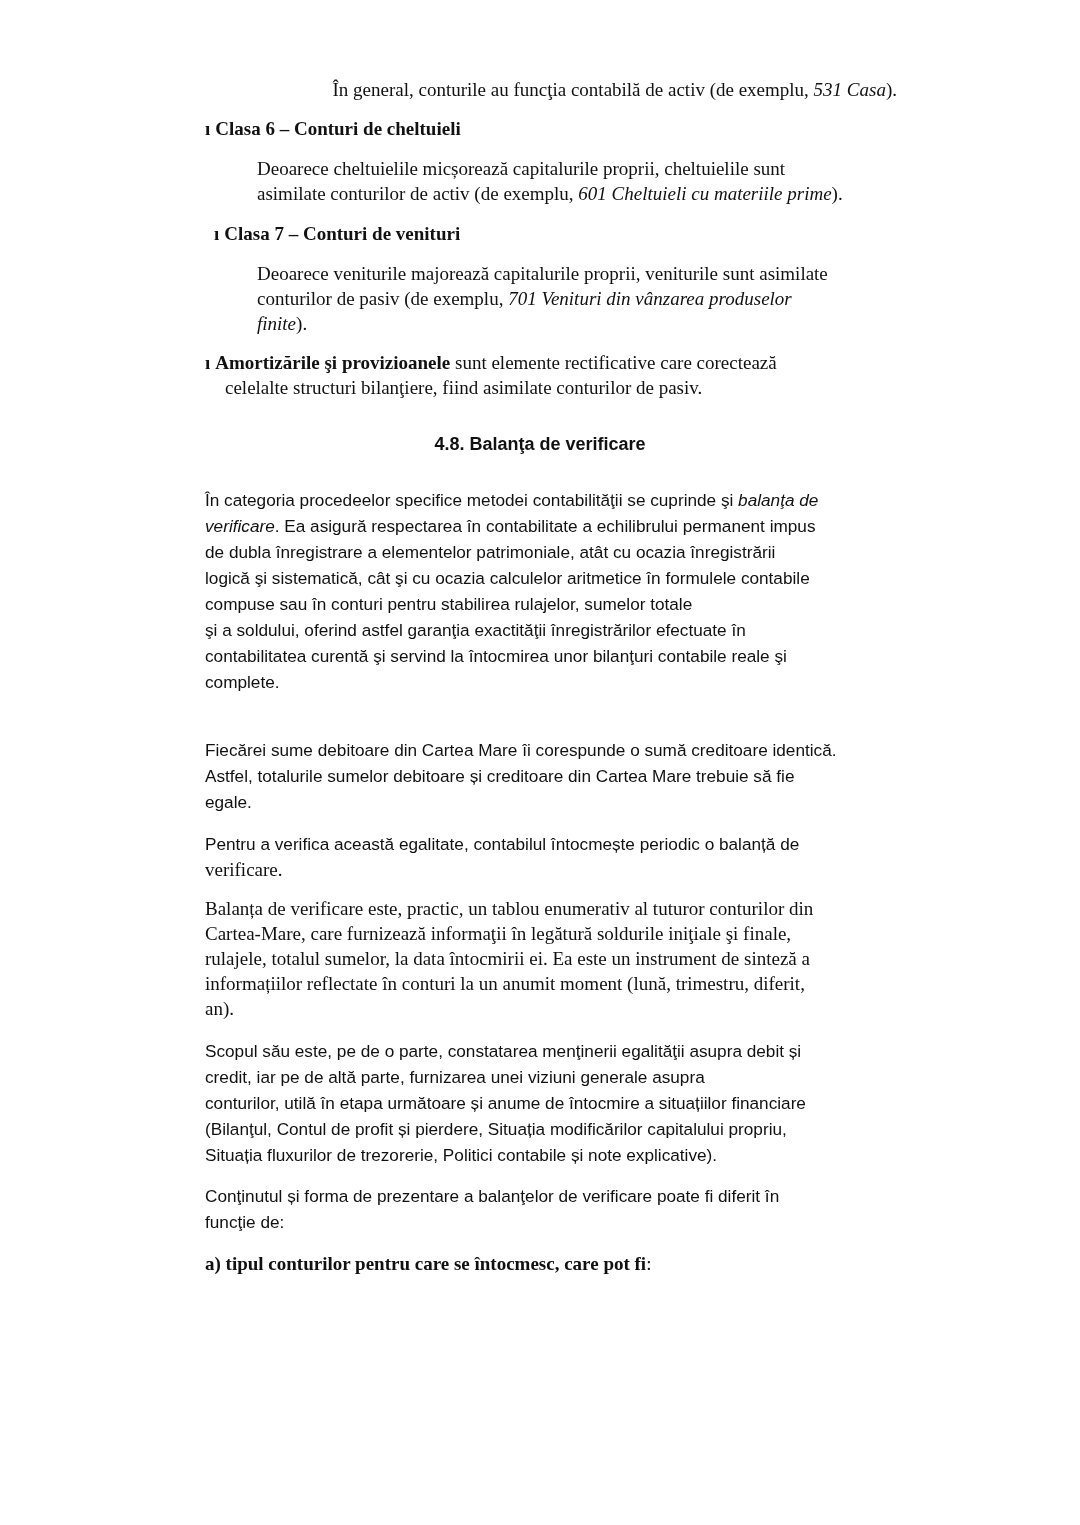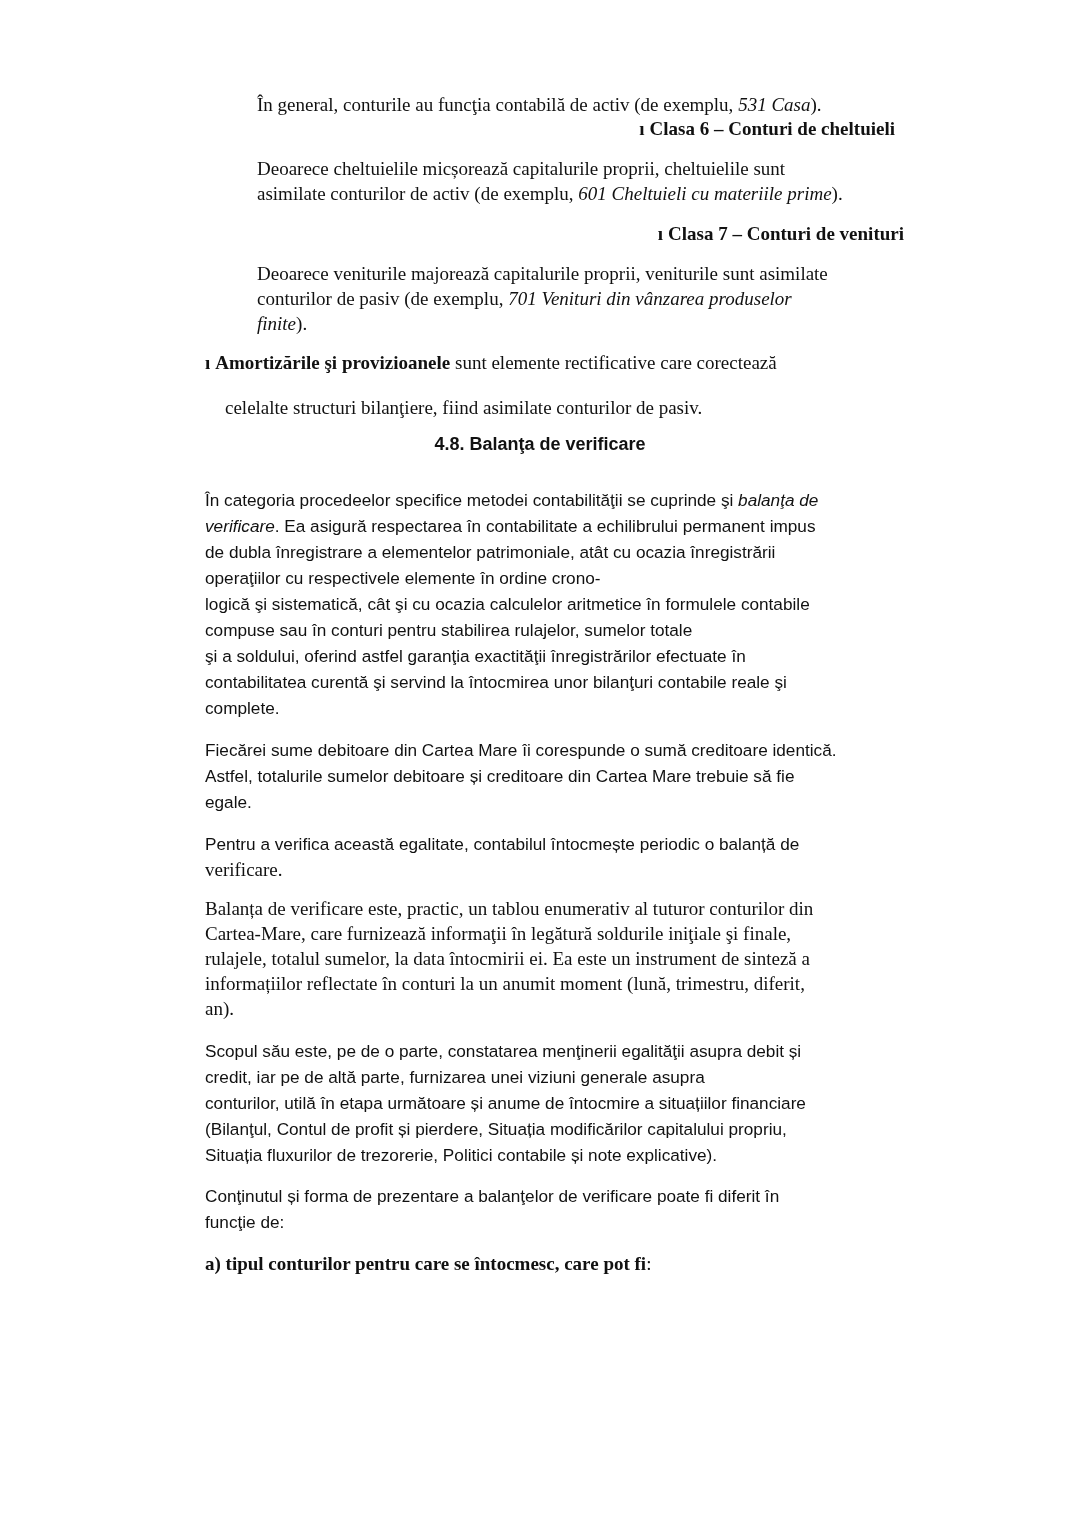--- a/index.html
+++ b/index.html
@@ -2,35 +2,35 @@
 <html><head>
 <meta charset="utf-8">
 <style>
   html, body { margin: 0; padding: 0; background: #ffffff; }
   body { width: 1080px; height: 1525px; position: relative; overflow: hidden; color: #111; }
   .page { position: absolute; left: 0; top: 0; width: 1080px; height: 1525px; }
   .serif { font-family: "Liberation Serif", "DejaVu Serif", serif; font-size: 19px; line-height: 25px; }
   .sans { font-family: "Liberation Sans", "DejaVu Sans", sans-serif; font-size: 17.2px; line-height: 26px; }
   .blk { position: absolute; left: 205px; width: 690px; margin: 0; }
   .ind { left: 257px; width: 640px; }
-  .bullet-head { font-weight: bold; text-align: right; }
+  .bullet-head { font-weight: bold; }
   .bullet-head .mark, .bullet-para .mark { font-weight: bold; margin-right: 5px; }
   .title { position: absolute; left: 0; width: 1080px; text-align: center; top: 434px;
            font-family: "Liberation Sans", "DejaVu Sans", sans-serif; font-weight: bold; font-size: 18px; }
   i { font-style: italic; }
   b { font-weight: bold; }
   .l { display: block; white-space: nowrap; }
-  .hang { padding-left: 20px; margin-top: 20px; }
+  .hang { padding-left: 20px; }
 </style>
 </head>
 <body>
 
 <div class="page">
 
-  <p class="blk ind serif" style="top:92px;">
+  <p class="blk ind serif" style="top:77px;text-align:right;">
     <span class="l"><span>În general, conturile au funcţia contabilă de activ (de exemplu, </span><i>531 Casa</i><span>).</span></span>
   </p>
 
   <p class="blk serif bullet-head" style="top:116px;">
     <span class="mark">ı</span><span>Clasa 6 – Conturi de cheltuieli</span>
   </p>
 
   <p class="blk ind serif" style="top:156px;">
     <span class="l sans" style="font-size:17.2px;line-height:25px;font-family:'Liberation Serif',serif;font-size:19px;">Deoarece cheltuielile micșorează capitalurile proprii, cheltuielile sunt</span>
     <span class="l"><span>asimilate conturilor de activ (de exemplu, </span><i>601 Cheltuieli cu materiile prime</i><span>).</span></span>
@@ -50,21 +50,20 @@
     <span class="l"><span class="mark">ı</span><b>Amortizările şi provizioanele</b><span> sunt elemente rectificative care corectează</span></span>
     <span class="l hang">celelalte structuri bilanţiere, fiind asimilate conturilor de pasiv.</span>
   </p>
 
   <h2 class="title" style="margin:0;">4.8. Balanţa de verificare</h2>
 
   <p class="blk sans" style="top:487px;">
     <span class="l"><span>În categoria procedeelor specifice metodei contabilităţii se cuprinde şi </span><i>balanţa de</i></span>
     <span class="l"><i>verificare</i><span>. Ea asigură respectarea în contabilitate a echilibrului permanent impus</span></span>
     <span class="l">de dubla înregistrare a elementelor patrimoniale, atât cu ocazia înregistrării</span>
-    <span class="l">operaţiilor cu respectivele elemente în ordine crono-</span>
     <span class="l">logică şi sistematică, cât şi cu ocazia calculelor aritmetice în formulele contabile</span>
     <span class="l">compuse sau în conturi pentru stabilirea rulajelor, sumelor totale</span>
     <span class="l">şi a soldului, oferind astfel garanţia exactităţii înregistrărilor efectuate în</span>
     <span class="l">contabilitatea curentă şi servind la întocmirea unor bilanţuri contabile reale şi</span>
     <span class="l">complete.</span>
   </p>
 
   <p class="blk sans" style="top:737px;">
     <span class="l">Fiecărei sume debitoare din Cartea Mare îi corespunde o sumă creditoare identică.</span>
     <span class="l">Astfel, totalurile sumelor debitoare și creditoare din Cartea Mare trebuie să fie</span>

